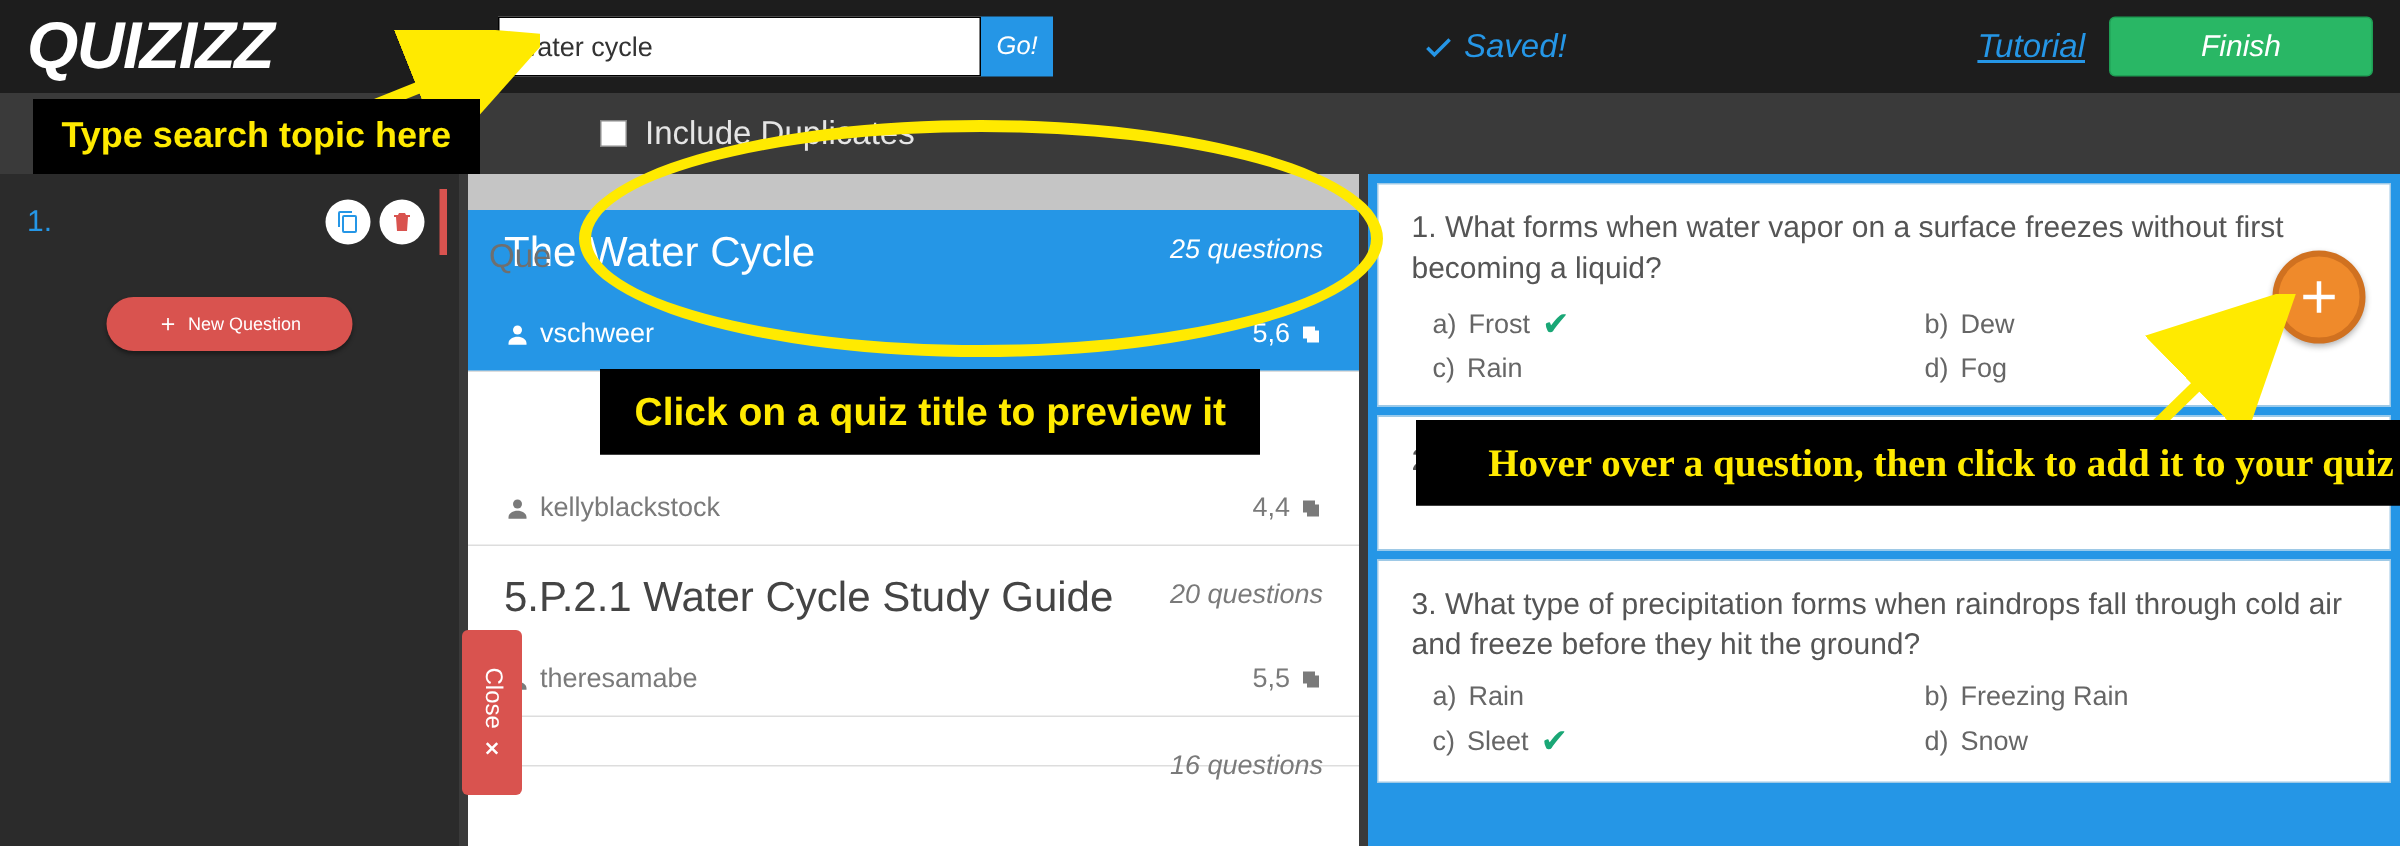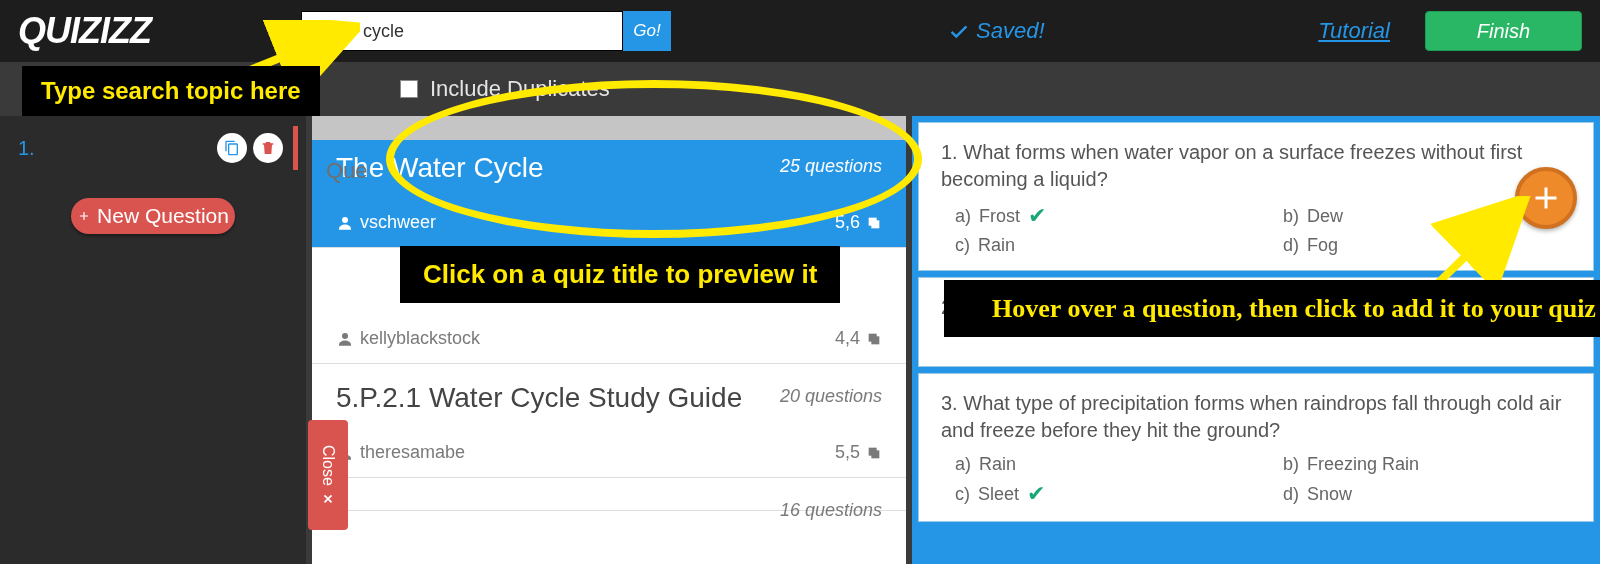--- a/index.html
+++ b/index.html
@@ -1,44 +1,44 @@
 <!DOCTYPE html>
 <html><head>
 <meta charset="utf-8">
 <style>
   * { box-sizing: border-box; margin: 0; padding: 0; }
   body { font-family: "Segoe UI", Arial, sans-serif; background: #2b2b2b; width: 1600px; height: 564px; overflow: hidden; position: relative; }
   
   
   .header { height: 62px; background: #1d1d1d; display: flex; align-items: center; padding: 0 18px; gap: 20px; position: relative; }
-  .logo { font-family: "Arial Black", sans-serif; font-weight: 900; font-size: 36px; color: #fff; letter-spacing: -1px; font-style: italic; }
+  .logo { font-family: "Arial Black", sans-serif; font-weight: 900; font-size: 44px; color: #fff; letter-spacing: -1px; font-style: italic; }
   .search-wrap { display: flex; align-items: stretch; margin-left: 130px; }
   .search-input { width: 322px; height: 40px; padding: 4px 12px; font-size: 18px; border: 1px solid #000; background: #fff; color: #333; }
   .go-btn { width: 48px; height: 40px; background: #2596e6; color: #fff; border: none; font-size: 17px; font-style: italic; cursor: pointer; }
   .saved { position: absolute; left: 948px; color: #2596e6; font-size: 22px; font-style: italic; display: flex; align-items: center; gap: 6px; }
   .saved svg { width: 22px; height: 22px; }
   .tutorial { position: absolute; right: 210px; color: #2596e6; font-size: 22px; font-style: italic; cursor: pointer; text-decoration: underline; }
-  .finish-btn { position: absolute; right: 18px; width: 157px; height: 40px; background: #29b765; color: #fff; border: 1px solid #1e9e54; border-radius: 4px; font-size: 20px; font-style: italic; cursor: pointer; }
+  .finish-btn { position: absolute; right: 18px; width: 176px; height: 40px; background: #29b765; color: #fff; border: 1px solid #1e9e54; border-radius: 4px; font-size: 20px; font-style: italic; cursor: pointer; }
   
   
   .subheader { height: 54px; background: #3a3a3a; display: flex; align-items: center; padding-left: 400px; color: #e5e5e5; font-size: 22px; gap: 12px; }
   .subheader .cb { width: 18px; height: 18px; background: #fff; border: 1px solid #888; }
   
   
   .main { display: flex; height: calc(100% - 116px); }
   
   
   .sidebar { width: 306px; background: #2b2b2b; padding: 10px 8px; position: relative; }
   .q-row { display: flex; align-items: center; height: 44px; padding: 0 10px; border-right: 5px solid #d9534f; }
   .q-num { color: #2596e6; font-size: 20px; }
   .q-actions { margin-left: auto; display: flex; gap: 6px; }
   .circ-btn { width: 30px; height: 30px; border-radius: 50%; background: #fff; border: none; display: flex; align-items: center; justify-content: center; cursor: pointer; }
   .circ-btn.copy svg { fill: #2596e6; }
   .circ-btn.del svg { fill: #d9534f; }
-  .new-q { margin: 28px auto 0; display: flex; align-items: center; justify-content: center; gap: 6px; width: 164px; height: 36px; background: #d9534f; color: #fff; border: none; border-radius: 18px; font-size: 21px; cursor: pointer; box-shadow: 0 2px 3px rgba(0,0,0,.4); }
+  .new-q { margin: 28px auto 0; display: flex; align-items: center; justify-content: center; gap: 6px; width: 164px; height: 36px; background: #d9534f; color: #fff; border: none; border-radius: 18px; font-size: 12px; cursor: pointer; box-shadow: 0 2px 3px rgba(0,0,0,.4); }
   
   
   .mid-panel { width: 606px; background: #fff; position: relative; border-left: 6px solid #3a3a3a; border-right: 6px solid #3a3a3a; overflow: hidden; }
   .mid-shade { position: absolute; left:0; right:0; height: 24px; background: #c5c5c5; top:0; z-index:2; }
   
   .que-label { position: absolute; left: 14px; top: 42px; color: #6f6f6f; font-size: 22px; z-index:1; }
   
   .quiz-list { position: absolute; top: 0; left: 0; right: 0; bottom:0; padding-top:18px; }
   .quiz-card { padding: 18px 24px 14px; border-bottom: 1px solid #ddd; position: relative; }
   .quiz-card.selected { background: #2596e6; color: #fff; }

